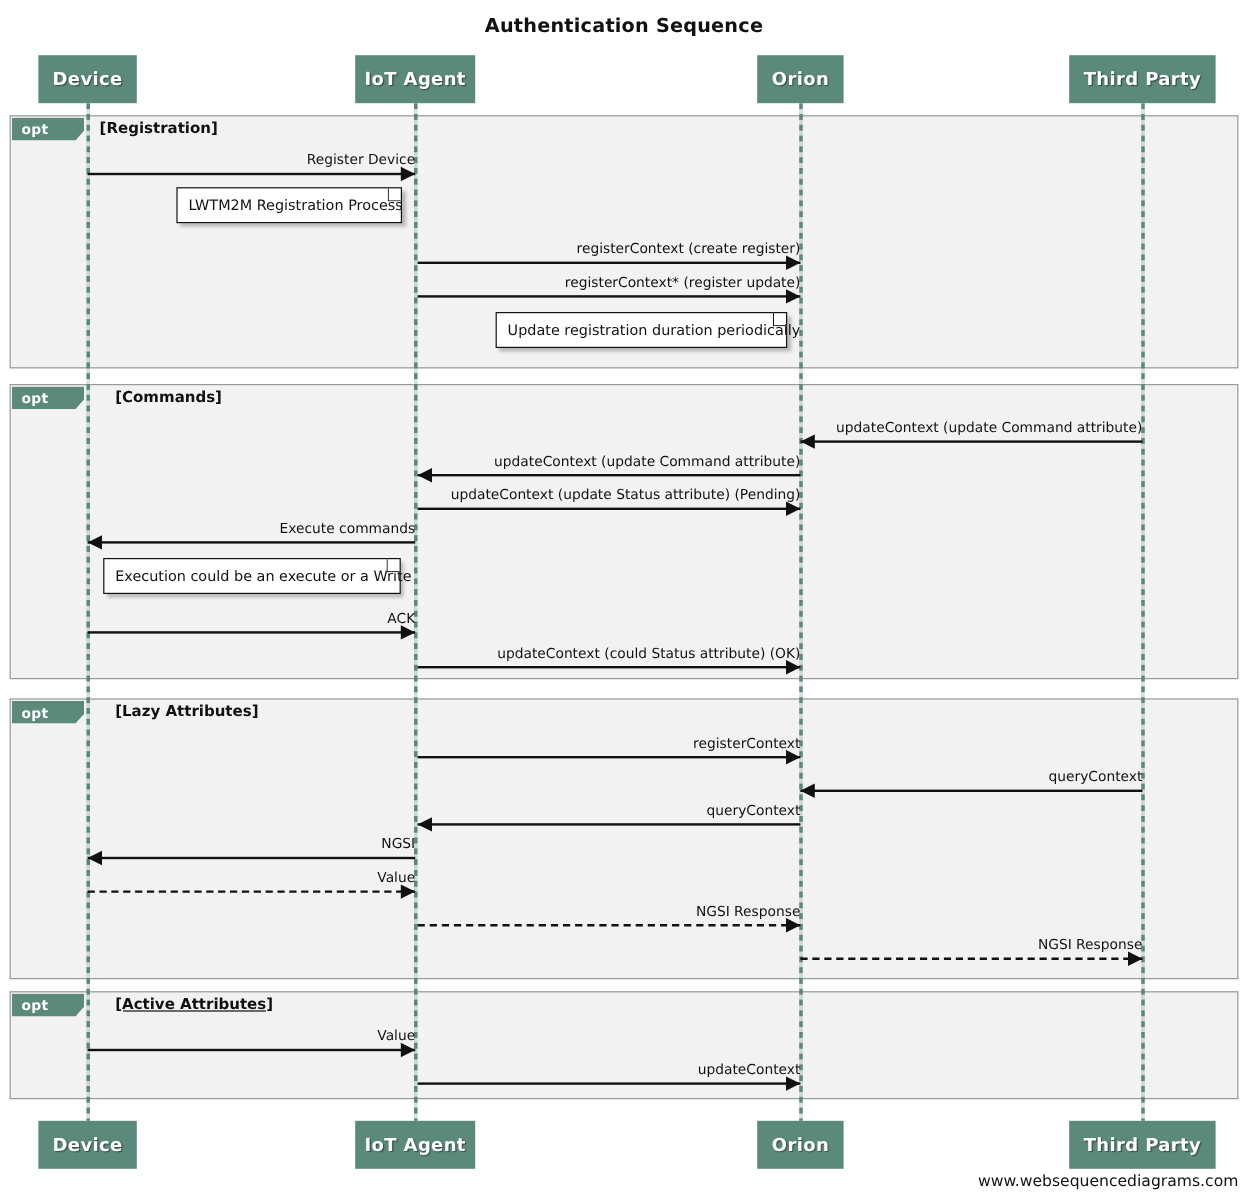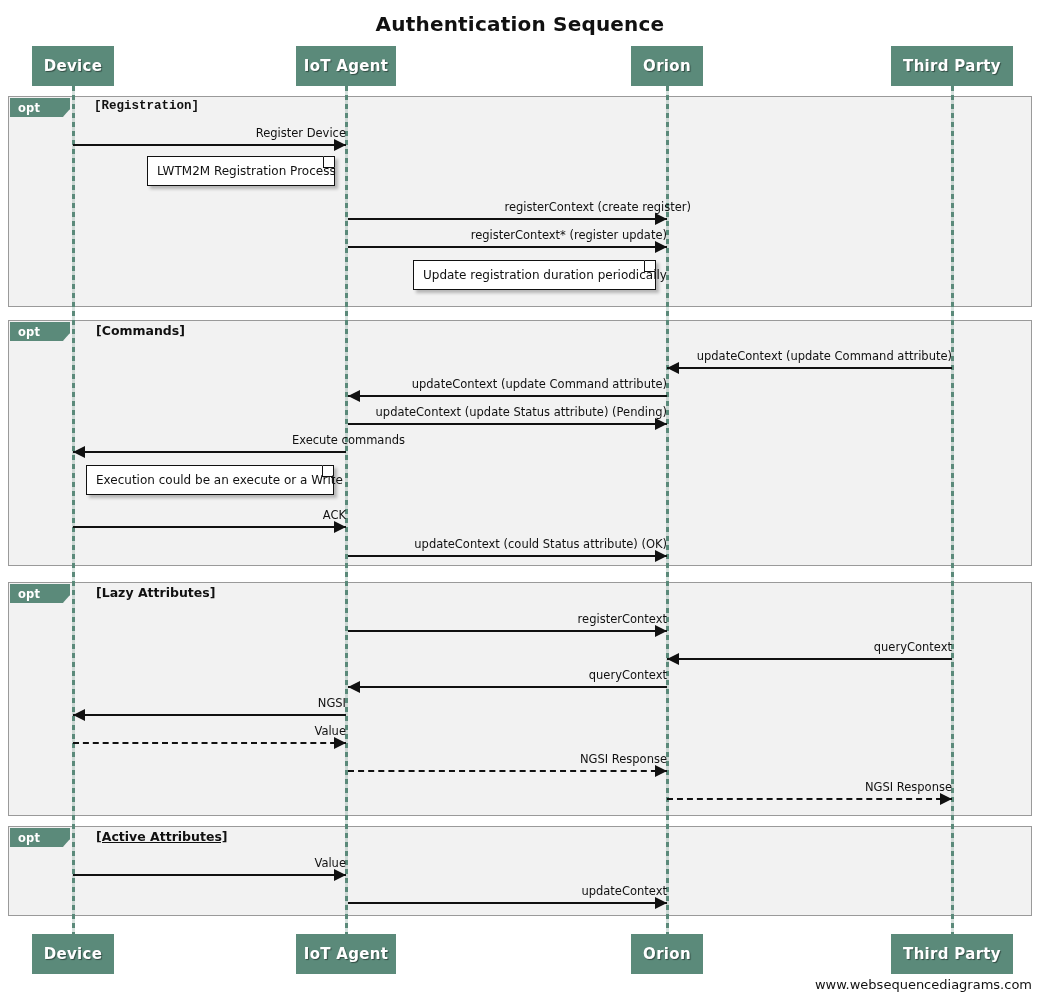--- a/index.html
+++ b/index.html
@@ -19,21 +19,21 @@
     inset: 0;
     width: 1040px;
     height: 998px;
   }
   .diagram-title {
     position: absolute;
     left: 0;
     top: 12px;
     width: 1040px;
     text-align: center;
-    font-size: 20px;
+    font-size: 16px;
     font-weight: bold;
     color: #111111;
     letter-spacing: 0.2px;
   }
   
   .participant {
     position: absolute;
     background: #5b8a7a;
     color: #ffffff;
     font-size: 15px;
@@ -145,21 +145,21 @@
   }
 </style>
 </head>
 <body>
 
 <div id="canvas">
   <div class="diagram-title">Authentication Sequence</div>
   <div id="layer-frames">
       <div class="frame" style="left: 8px; top: 96px; width: 1024px; height: 211px;"></div>
       <div class="frame-tab" style="left: 10px; top: 98px; width: 60px;">opt</div>
-      <div class="frame-cond" style="left: 94px; top: 99px; font-family: Liberation Mono, monospace;">[Registration]</div>
+      <div class="frame-cond" style="left: 83px; top: 99px;">[Registration]</div>
       <div class="frame" style="left: 8px; top: 320px; width: 1024px; height: 246px;"></div>
       <div class="frame-tab" style="left: 10px; top: 322px; width: 60px;">opt</div>
       <div class="frame-cond" style="left: 96px; top: 323px;">[Commands]</div>
       <div class="frame" style="left: 8px; top: 582px; width: 1024px; height: 234px;"></div>
       <div class="frame-tab" style="left: 10px; top: 584px; width: 60px;">opt</div>
       <div class="frame-cond" style="left: 96px; top: 585px; text-align: center;">[Lazy Attributes]</div>
       <div class="frame" style="left: 8px; top: 826px; width: 1024px; height: 90px;"></div>
       <div class="frame-tab" style="left: 10px; top: 828px; width: 60px;">opt</div>
       <div class="frame-cond" style="left: 96px; top: 829px; text-decoration: underline;">[Active Attributes]</div>
     </div>
@@ -171,21 +171,21 @@
     </div>
   <div id="layer-messages">
       <div>
         <div class="msg-line" style="left: 73px; top: 144px; width: 273px;"></div>
         <div class="arrowhead right" style="top: 139px; left: 334px;"></div>
         <div class="msg-label" style="left: 73px; width: 273px; top: 126px;">Register Device</div>
       </div>
       <div>
         <div class="msg-line" style="left: 348px; top: 218px; width: 319px;"></div>
         <div class="arrowhead right" style="top: 213px; left: 655px;"></div>
-        <div class="msg-label" style="left: 348px; width: 319px; top: 200px; margin-left: 24px;">registerContext (create register)</div>
+        <div class="msg-label" style="left: 348px; width: 319px; top: 200px;">registerContext (create register)</div>
       </div>
       <div>
         <div class="msg-line" style="left: 348px; top: 246px; width: 319px;"></div>
         <div class="arrowhead right" style="top: 241px; left: 655px;"></div>
         <div class="msg-label" style="left: 348px; width: 319px; top: 228px;">registerContext* (register update)</div>
       </div>
       <div>
         <div class="msg-line" style="left: 667px; top: 367px; width: 285px;"></div>
         <div class="arrowhead left" style="top: 362px; left: 667px;"></div>
         <div class="msg-label" style="left: 667px; width: 285px; top: 349px;">updateContext (update Command attribute)</div>
@@ -196,21 +196,21 @@
         <div class="msg-label" style="left: 348px; width: 319px; top: 377px;">updateContext (update Command attribute)</div>
       </div>
       <div>
         <div class="msg-line" style="left: 348px; top: 423px; width: 319px;"></div>
         <div class="arrowhead right" style="top: 418px; left: 655px;"></div>
         <div class="msg-label" style="left: 348px; width: 319px; top: 405px;">updateContext (update Status attribute) (Pending)</div>
       </div>
       <div>
         <div class="msg-line" style="left: 73px; top: 451px; width: 273px;"></div>
         <div class="arrowhead left" style="top: 446px; left: 73px;"></div>
-        <div class="msg-label" style="left: 91px; width: 273px; top: 433px; padding-left: 41px;">Execute commands</div>
+        <div class="msg-label" style="left: 73px; width: 273px; top: 433px;">Execute commands</div>
       </div>
       <div>
         <div class="msg-line" style="left: 73px; top: 526px; width: 273px;"></div>
         <div class="arrowhead right" style="top: 521px; left: 334px;"></div>
         <div class="msg-label" style="left: 73px; width: 273px; top: 508px;">ACK</div>
       </div>
       <div>
         <div class="msg-line" style="left: 348px; top: 555px; width: 319px;"></div>
         <div class="arrowhead right" style="top: 550px; left: 655px;"></div>
         <div class="msg-label" style="left: 348px; width: 319px; top: 537px;">updateContext (could Status attribute) (OK)</div>

